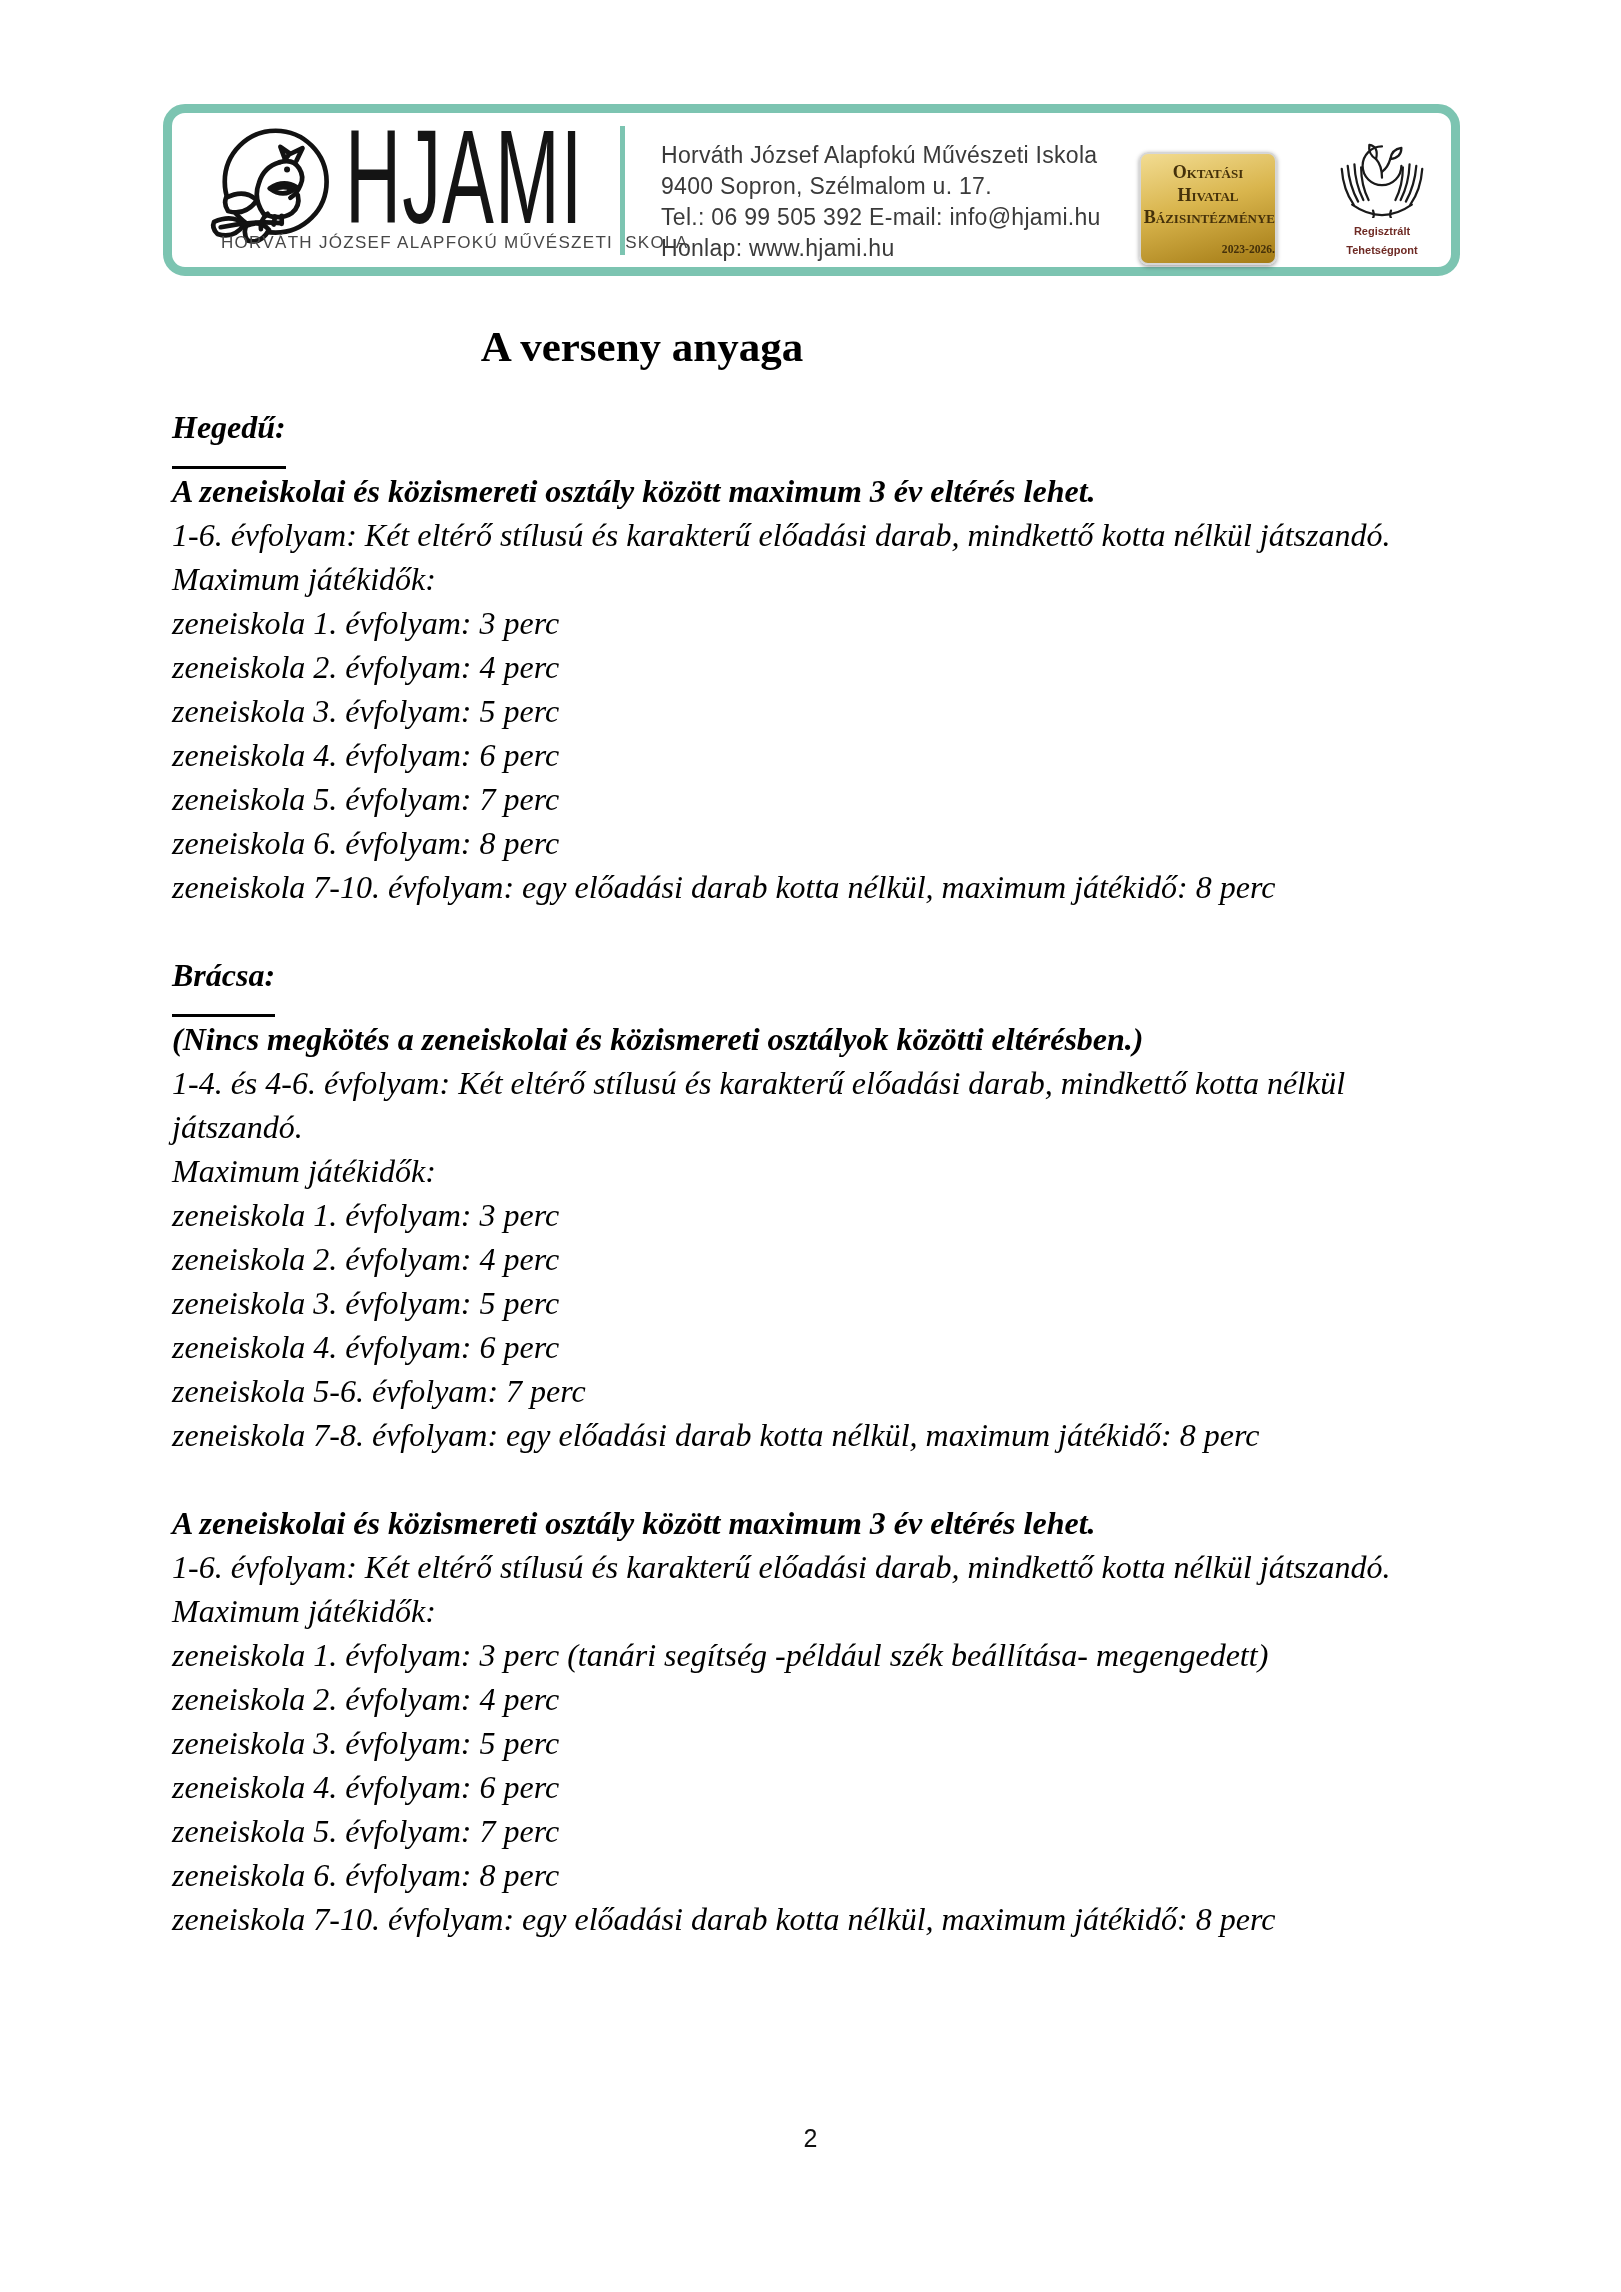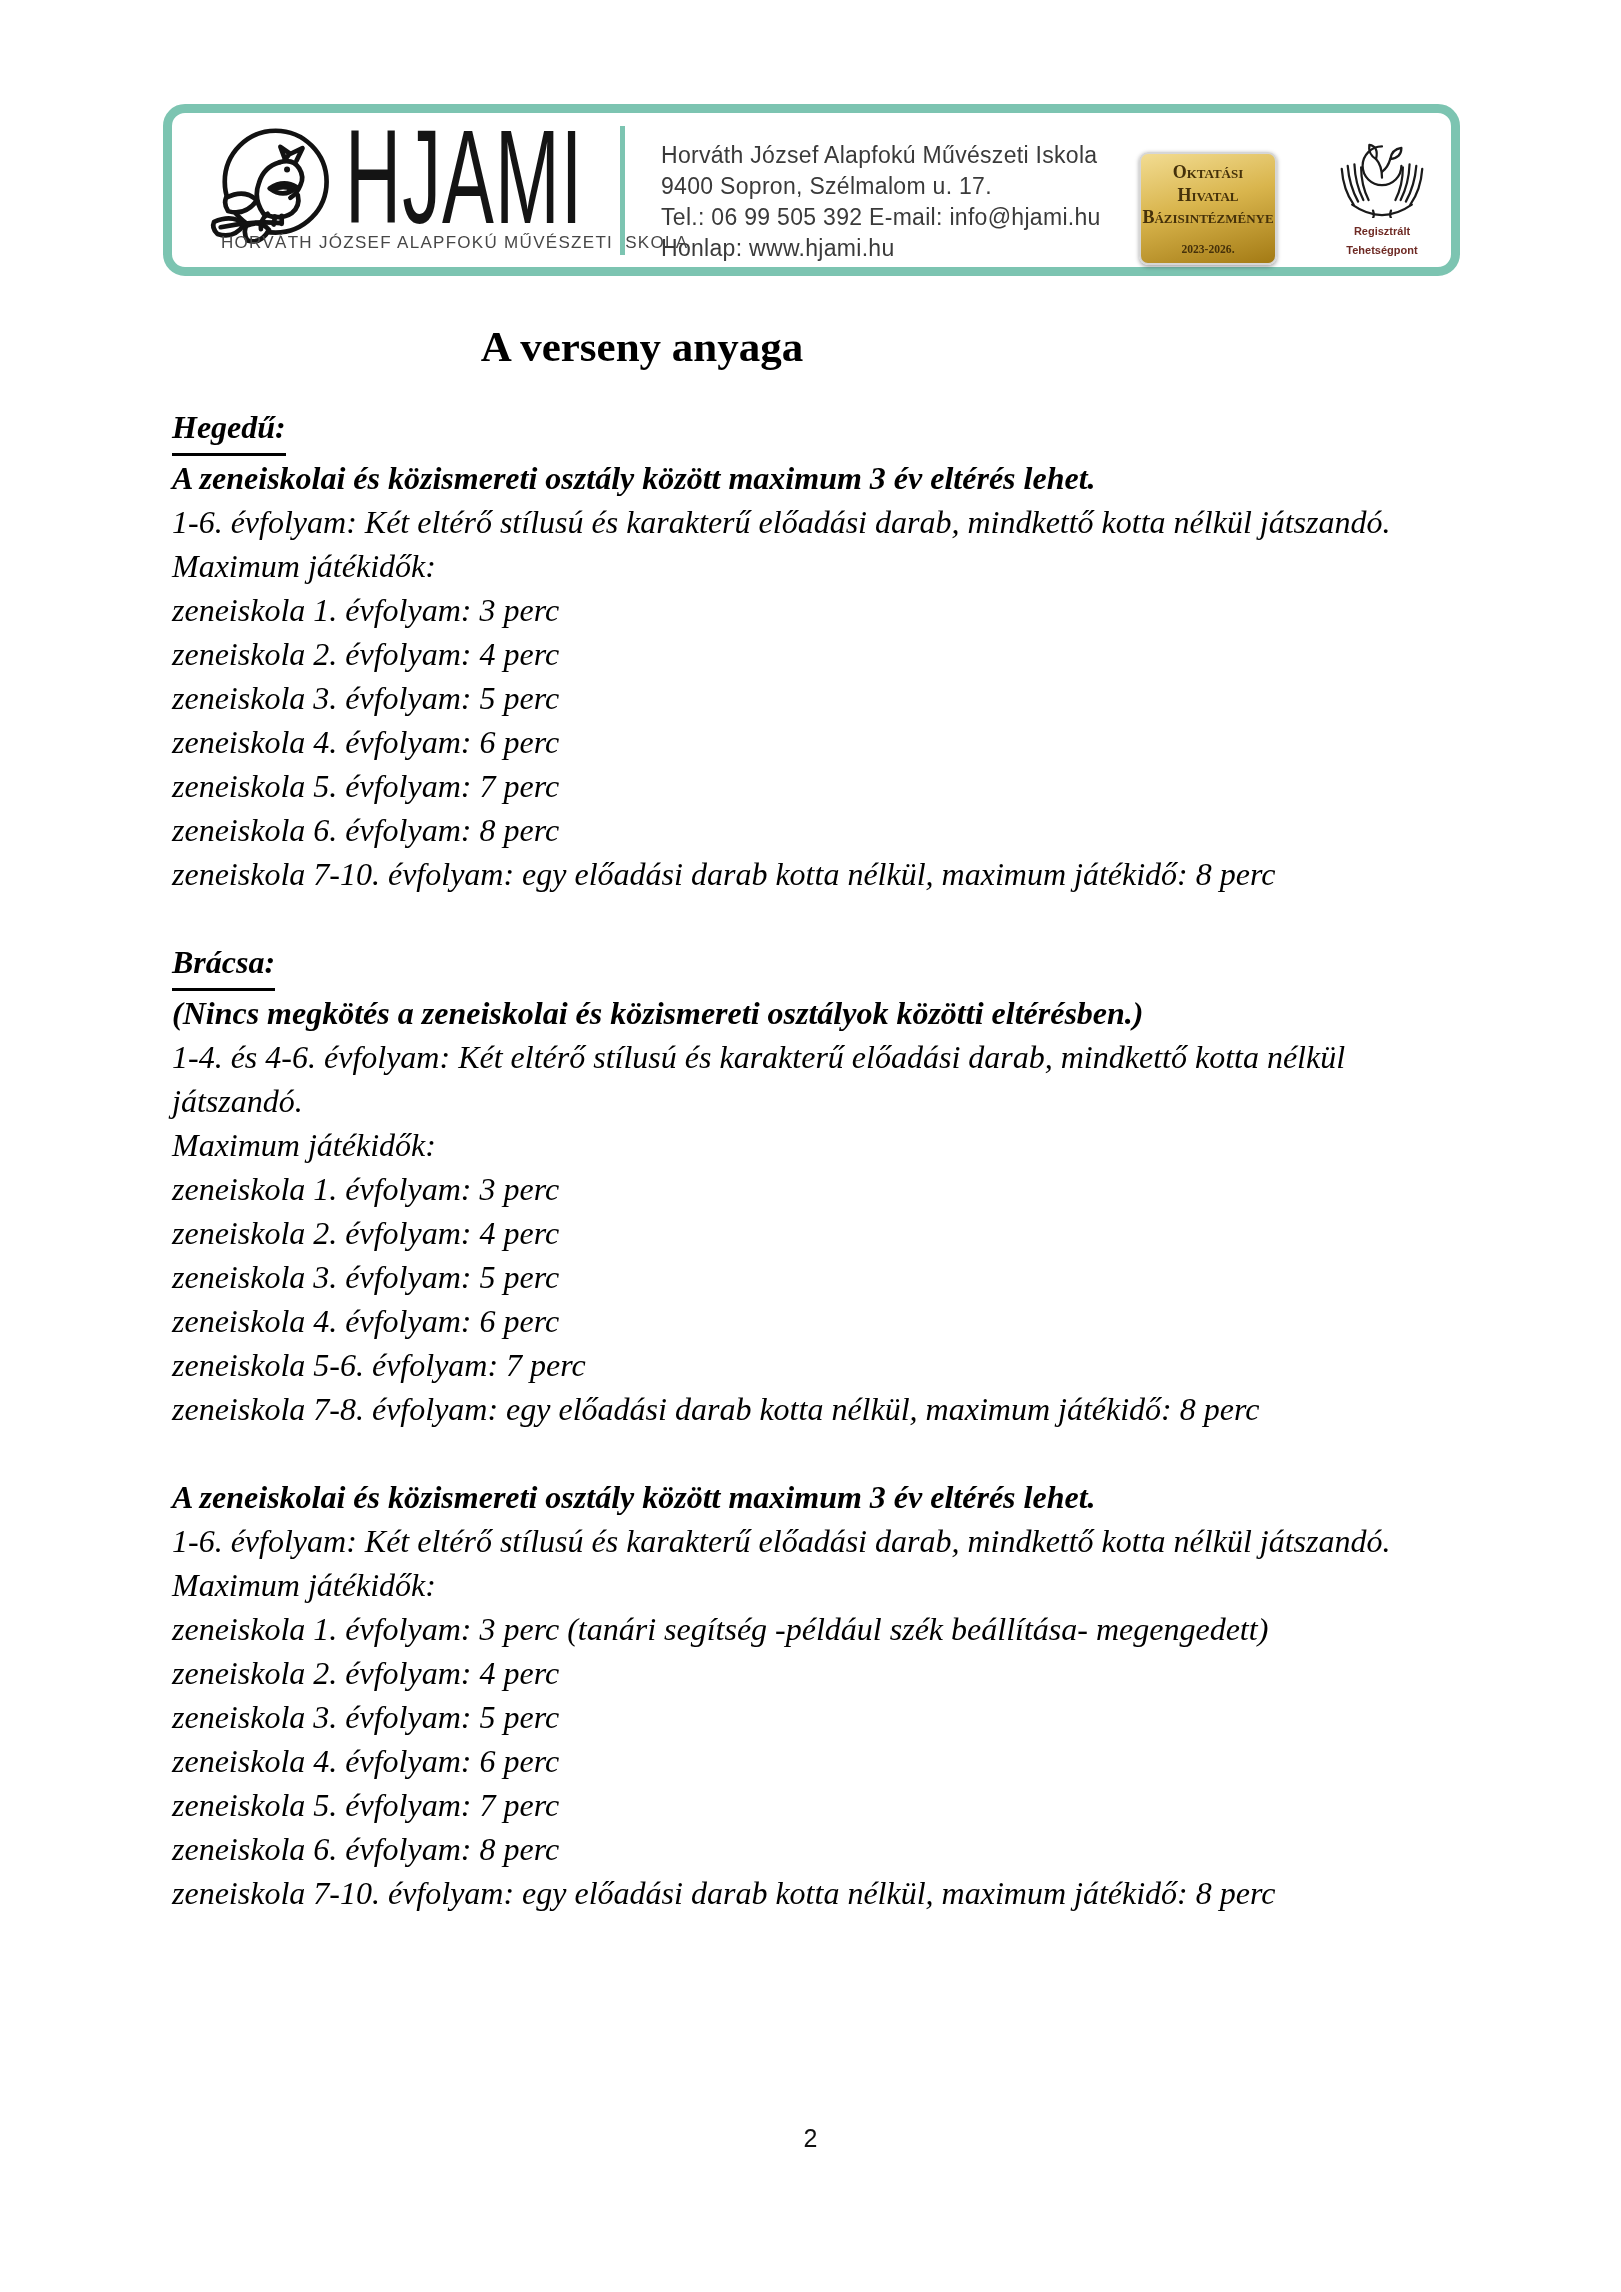--- a/index.html
+++ b/index.html
@@ -35,21 +35,21 @@
     font-family:"Liberation Sans", sans-serif; font-size:23px; line-height:31px;
     color:#3a3a3a; letter-spacing:0.3px;
   }
   .contact p { margin:0; }
 
   .gold-badge {
     position:absolute; left:967px; top:39px; width:138px; height:113px;
     box-sizing:border-box; border:2.7px solid #d6d6d6; border-radius:9px;
     background:linear-gradient(165deg,#f2dc92 0%,#d9b54d 45%,#a37a14 100%);
     box-shadow:0 1.8px 4.5px rgba(0,0,0,0.35);
-    display:flex; flex-direction:column; align-items:center; justify-content:center;
+    display:flex; flex-direction:column; align-items:flex-end; justify-content:center;
     text-align:center;
   }
   .gold-badge .b1, .gold-badge .b2 {
     font-family:"Liberation Serif", serif; font-weight:700;
     font-variant:small-caps; font-size:18px; line-height:22.4px; color:#45310a;
   }
   .gold-badge .b3 {
     margin-top:14px; font-family:"Liberation Serif", serif; font-weight:700;
     font-size:11.6px; color:#45310a;
   }
@@ -68,21 +68,21 @@
   }
   .content {
     position:absolute; left:172px; top:405px; width:1290px;
     font-family:"Liberation Serif", serif; font-style:italic;
     font-size:32px; line-height:44px; color:#000;
   }
   .content p { margin:0; }
   .section + .section { margin-top:44px;font-style:italic; }
   .sec-heading { font-weight:700; }
   .sec-heading span {
-    display:inline-block; border-bottom:3.6px solid #000; padding-bottom:4px;
+    display:inline-block; border-bottom:3.6px solid #000; padding-bottom:17px;
   }
   .sec-note { font-weight:700; }
 
   .page-number {
     position:absolute; left:0; top:2124px; width:1621px; text-align:center;
     font-family:"Liberation Sans", sans-serif; font-size:25px; color:#111;
   }
 </style>
 </head>
 <body>

